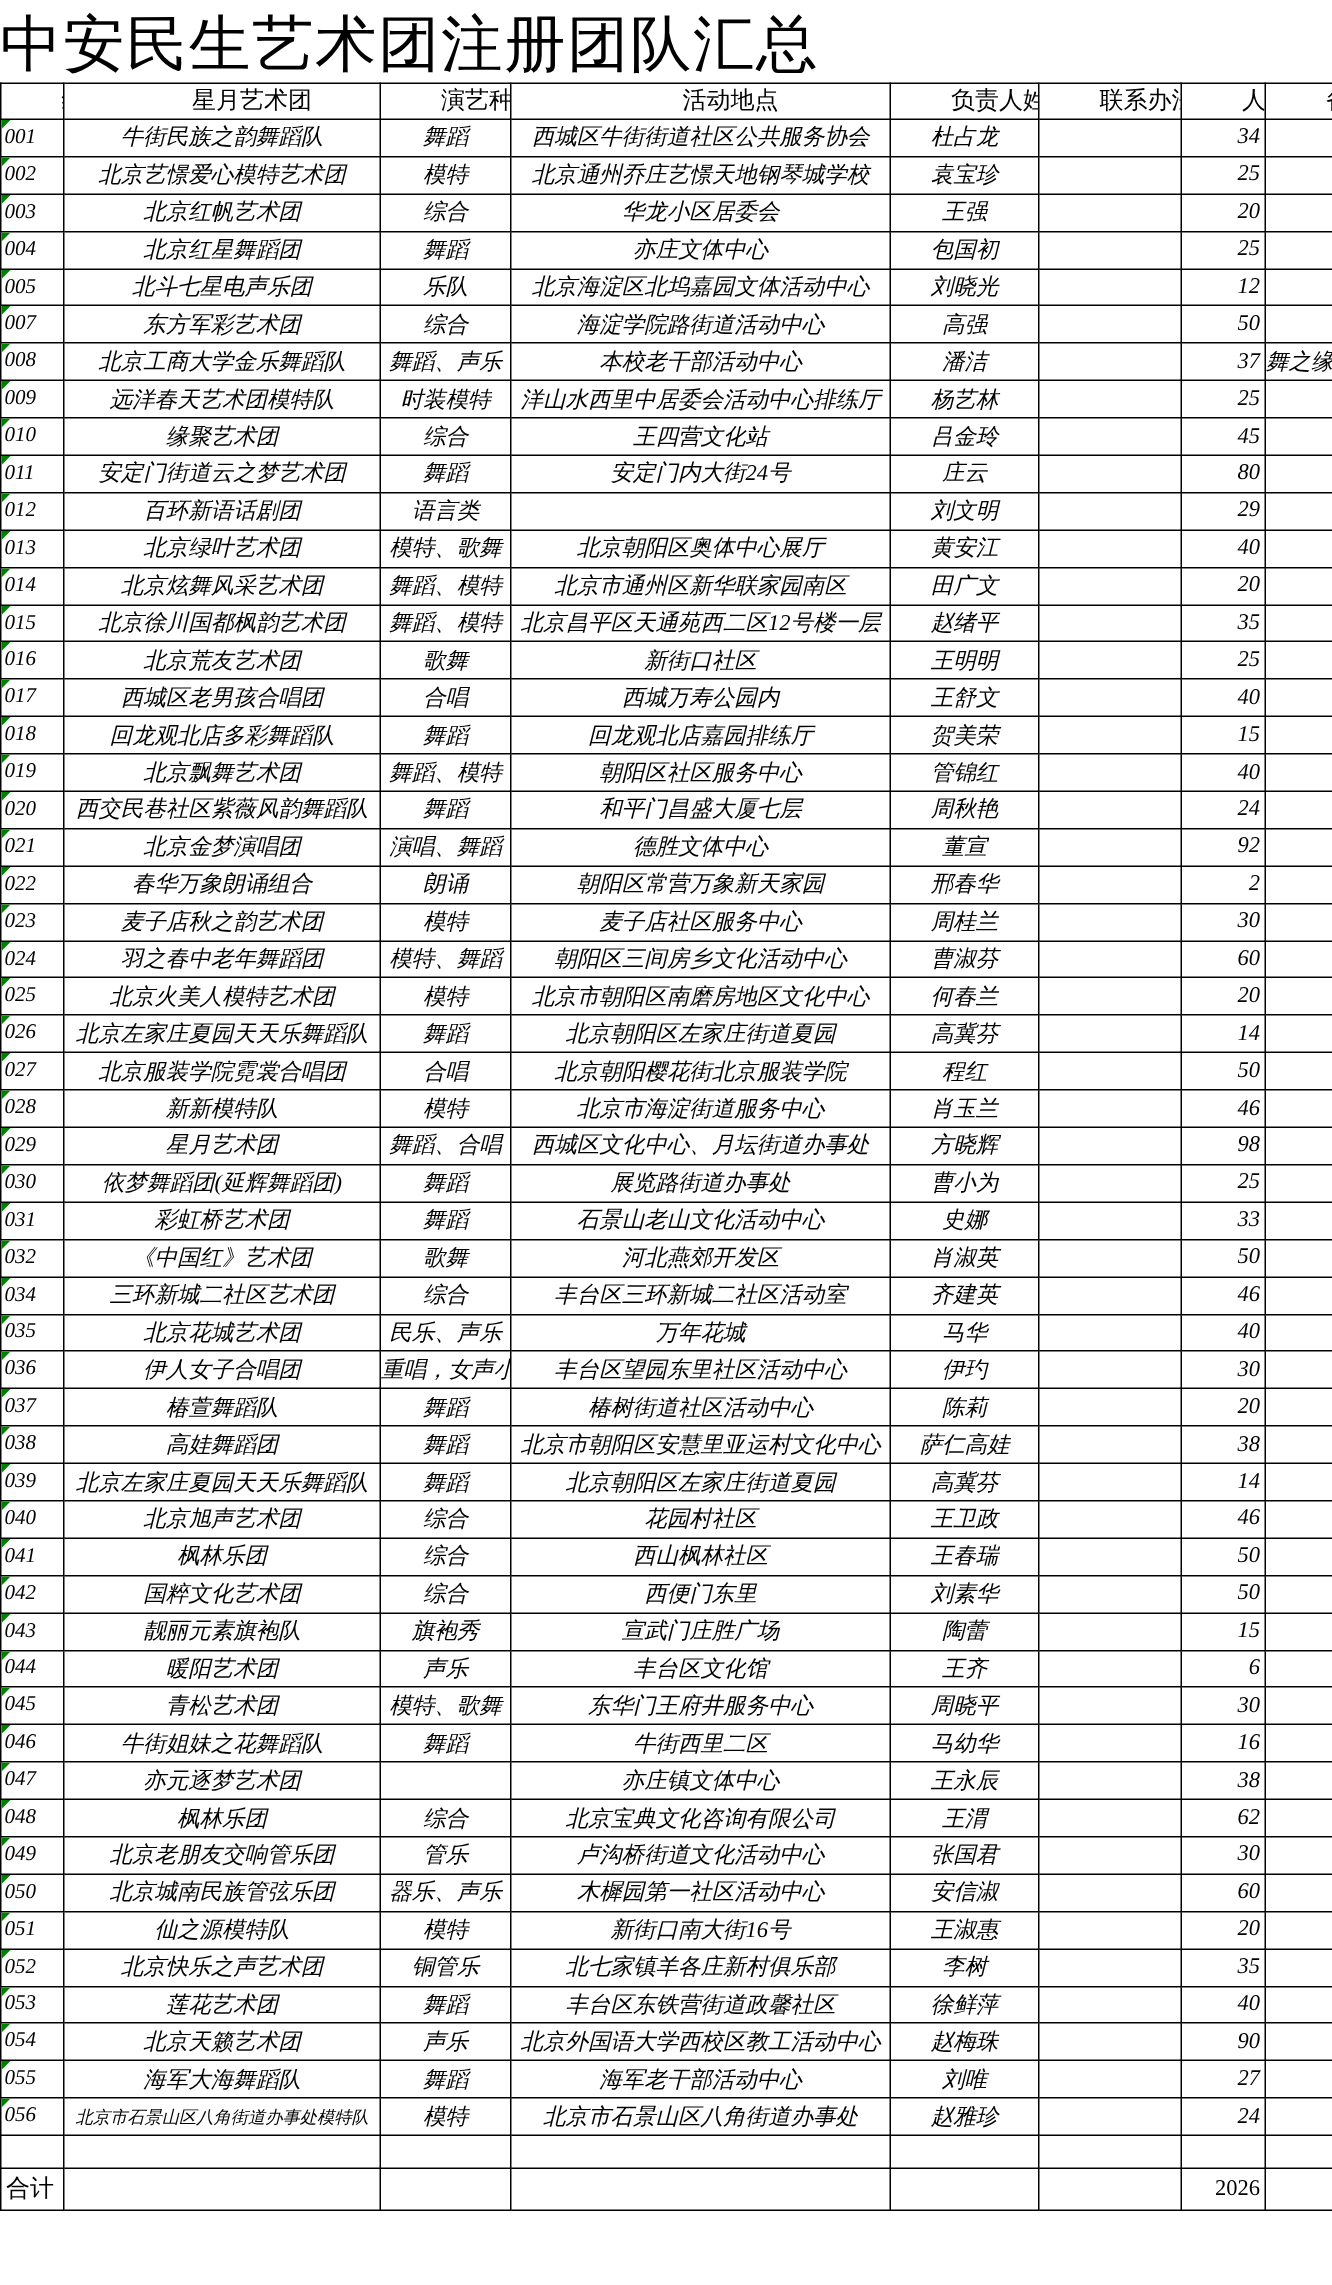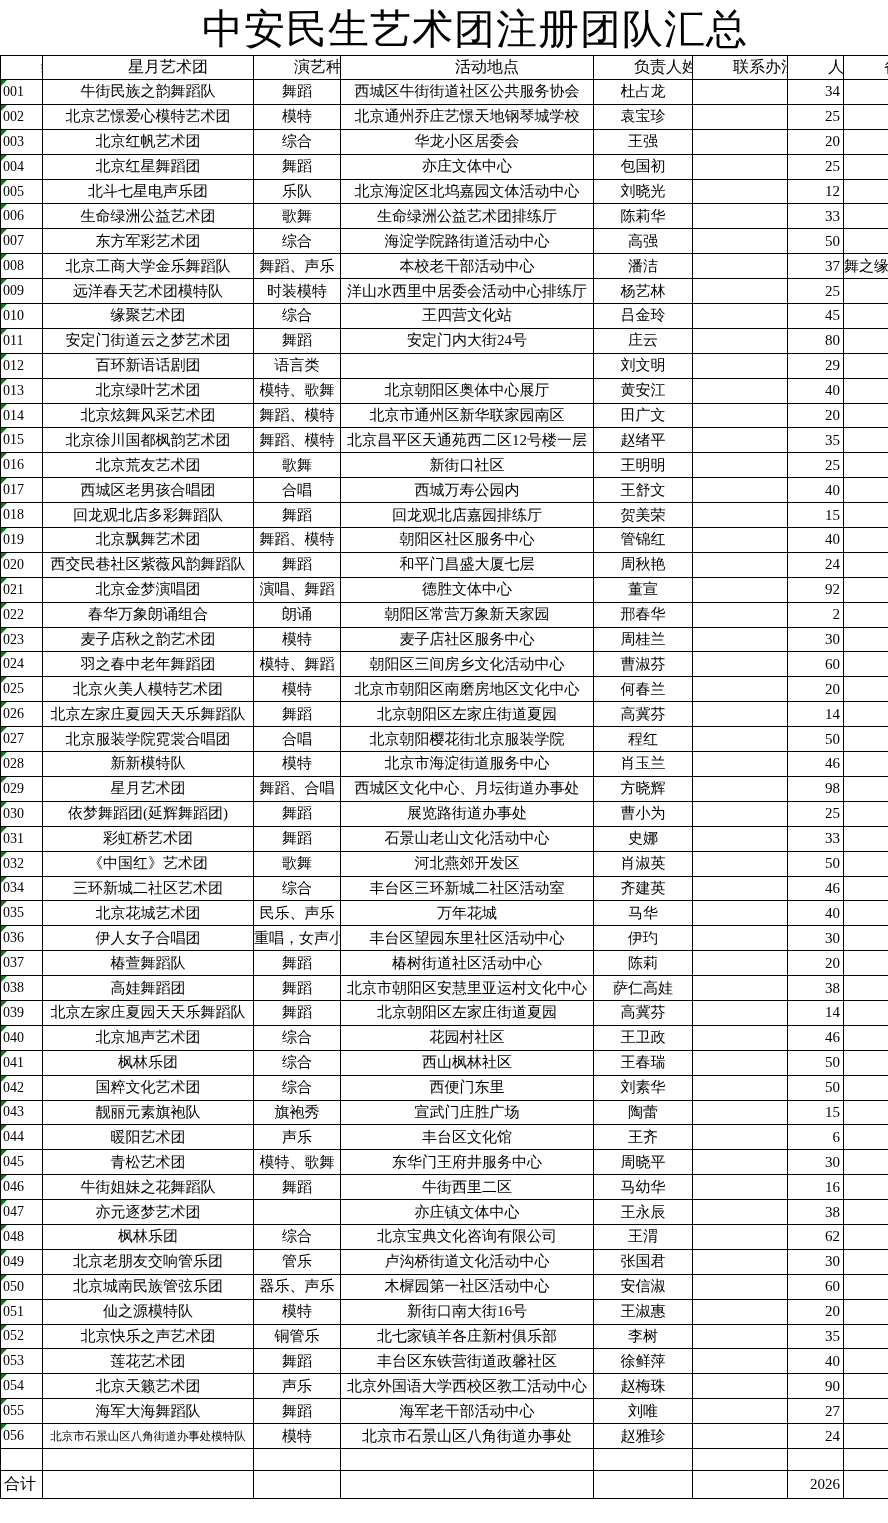--- a/index.html
+++ b/index.html
@@ -2,33 +2,33 @@
 <html><head>
 <meta charset="utf-8">
 <style>
   html,body { margin:0; padding:0; }
   body {
     width:888px; height:1523px; background:#ffffff; color:#000000;
     font-family:"Liberation Serif","DejaVu Serif",serif;
     overflow:hidden;
   }
   .title {
-    width:748px; height:55px; line-height:58px; text-align:right;
+    width:748px; height:55px; line-height:58px; text-align:left;
     font-size:41px; letter-spacing:1px; white-space:nowrap; overflow:hidden;
   }
   table#grid {
     border-collapse:collapse; table-layout:fixed; width:888px;
   }
   #grid td {
     border:1px solid #000000; padding:0; position:relative;
     overflow:hidden; white-space:nowrap; text-align:center;
     vertical-align:middle; font-size:15px;
   }
   #grid tr.hdr td { height:23px; font-size:16px;padding-left:40px; }
-  #grid tr.datarow { height:24.9px; }
+  #grid tr.datarow { height:24.9px;font-style:italic; }
   #grid tr.spacer { height:22px; }
   #grid tr.totalrow { height:28px; }
   #grid td.c-id   { text-align:left; padding-left:2px; font-size:14px; }
   #grid td.c-count{ text-align:right; padding-right:3px; }
   #grid td.small  { font-size:11.5px;margin-left:20px; }
   #grid td.c-total-label { text-align:left; padding-left:3px; font-size:16px; }
   .tri {
     position:absolute; top:0; left:0; width:0; height:0;
     border-top:6px solid #008000; border-right:6px solid transparent;
   }
@@ -104,30 +104,20 @@
         <td class="c-id">005<span class="tri"></span></td>
         <td class="c-name">北斗七星电声乐团</td>
         <td class="c-type">乐队</td>
         <td class="c-location">北京海淀区北坞嘉园文体活动中心</td>
         <td class="c-person">刘晓光</td>
         <td class="c-contact"></td>
         <td class="c-count">12</td>
         <td class="c-remark"></td>
       </tr>
       <tr class="datarow">
-        <td class="c-id">006<span class="tri"></span></td>
-        <td class="c-name">生命绿洲公益艺术团</td>
-        <td class="c-type">歌舞</td>
-        <td class="c-location">生命绿洲公益艺术团排练厅</td>
-        <td class="c-person">陈莉华</td>
-        <td class="c-contact"></td>
-        <td class="c-count">33</td>
-        <td class="c-remark"></td>
-      </tr>
-      <tr class="datarow">
         <td class="c-id">007<span class="tri"></span></td>
         <td class="c-name">东方军彩艺术团</td>
         <td class="c-type">综合</td>
         <td class="c-location">海淀学院路街道活动中心</td>
         <td class="c-person">高强</td>
         <td class="c-contact"></td>
         <td class="c-count">50</td>
         <td class="c-remark"></td>
       </tr>
       <tr class="datarow">

